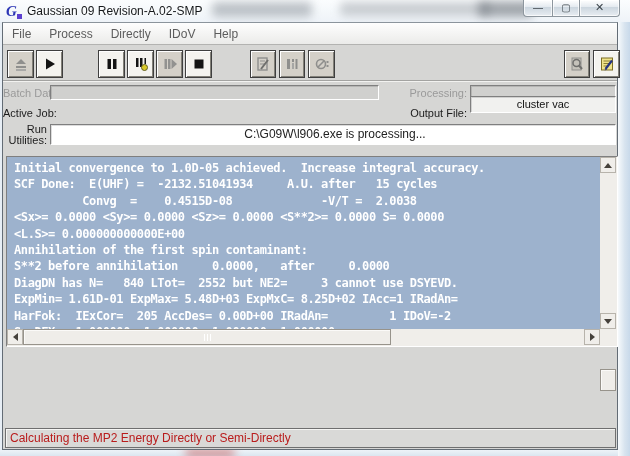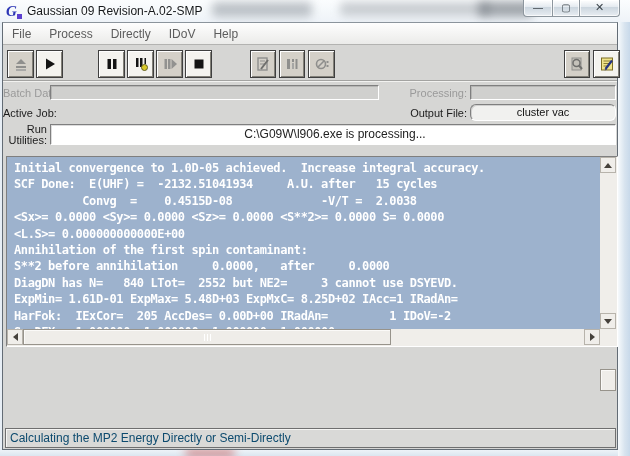--- a/index.html
+++ b/index.html
@@ -87,21 +87,21 @@
   .tri { width:0; height:0; }
   .tri.up    { border-left:4px solid transparent; border-right:4px solid transparent; border-bottom:5px solid #45413b; }
   .tri.down  { border-left:4px solid transparent; border-right:4px solid transparent; border-top:5px solid #45413b; }
   .tri.left  { border-top:4px solid transparent; border-bottom:4px solid transparent; border-right:5px solid #45413b; }
   .tri.right { border-top:4px solid transparent; border-bottom:4px solid transparent; border-left:5px solid #45413b; }
   .corner { position:absolute; right:0; bottom:0; width:17px; height:17px; background:#f0eeea; }
 
   
   .statusbar { position:absolute; left:2px; top:405px; width:611px; height:20px;
     background:#d9d9d7; border:1px solid #6f6f6f;
-    box-shadow:inset 1px 1px 0 #f5f5f3; font-size:12px; color:#0c4a6e;
+    box-shadow:inset 1px 1px 0 #f5f5f3; font-size:12px; color:#b91c1c;
     line-height:18px; padding-left:4px; white-space:nowrap; overflow:hidden; }
 </style>
 </head>
 <body>
 
 <div id="window">
 
   <div class="titlebar">
     <div class="blob" style="left:212px; top:2px; width:100px; height:15px; background:#8d949c;"></div>
     <div class="blob" style="left:340px; top:2px; width:150px; height:14px; background:#a4a9af;"></div>
@@ -213,21 +213,21 @@
 
     <div class="groove"></div>
 
     <div class="flabel dim" style="left:0; top:64px; width:44px;">Batch Data:</div>
     <div class="sunken field-dis" style="left:47px; top:62px; width:329px; height:15px;"></div>
     <div class="flabel dim" style="left:396px; top:64px; width:68px;">Processing:</div>
     <div class="sunken field-dis" style="left:467px; top:62px; width:146px; height:15px;"></div>
 
     <div class="flabel" style="left:0; top:84px; width:44px;">Active Job:</div>
     <div class="flabel" style="left:396px; top:84px; width:68px;">Output File:</div>
-    <div class="sunken field-val" style="left:467px; top:81px; width:146px; height:17px;border-radius:6px;">cluster vac</div>
+    <div class="sunken field-val" style="left:467px; top:73px; width:146px; height:17px;">cluster vac</div>
 
     <div class="flabel" style="left:2px; top:101px; width:42px; line-height:11px; white-space:pre-line;">Run
 Utilities:</div>
     <div class="sunken field-run" style="left:47px; top:101px; width:566px; height:21px;">C:\G09W\l906.exe is processing...</div>
 
     <div class="outbox">
       <pre class="outtext">Initial convergence to 1.0D-05 achieved.  Increase integral accuracy.
 SCF Done:  E(UHF) =  -2132.51041934     A.U. after   15 cycles
           Convg  =    0.4515D-08             -V/T =  2.0038
 &lt;Sx&gt;= 0.0000 &lt;Sy&gt;= 0.0000 &lt;Sz&gt;= 0.0000 &lt;S**2&gt;= 0.0000 S= 0.0000

